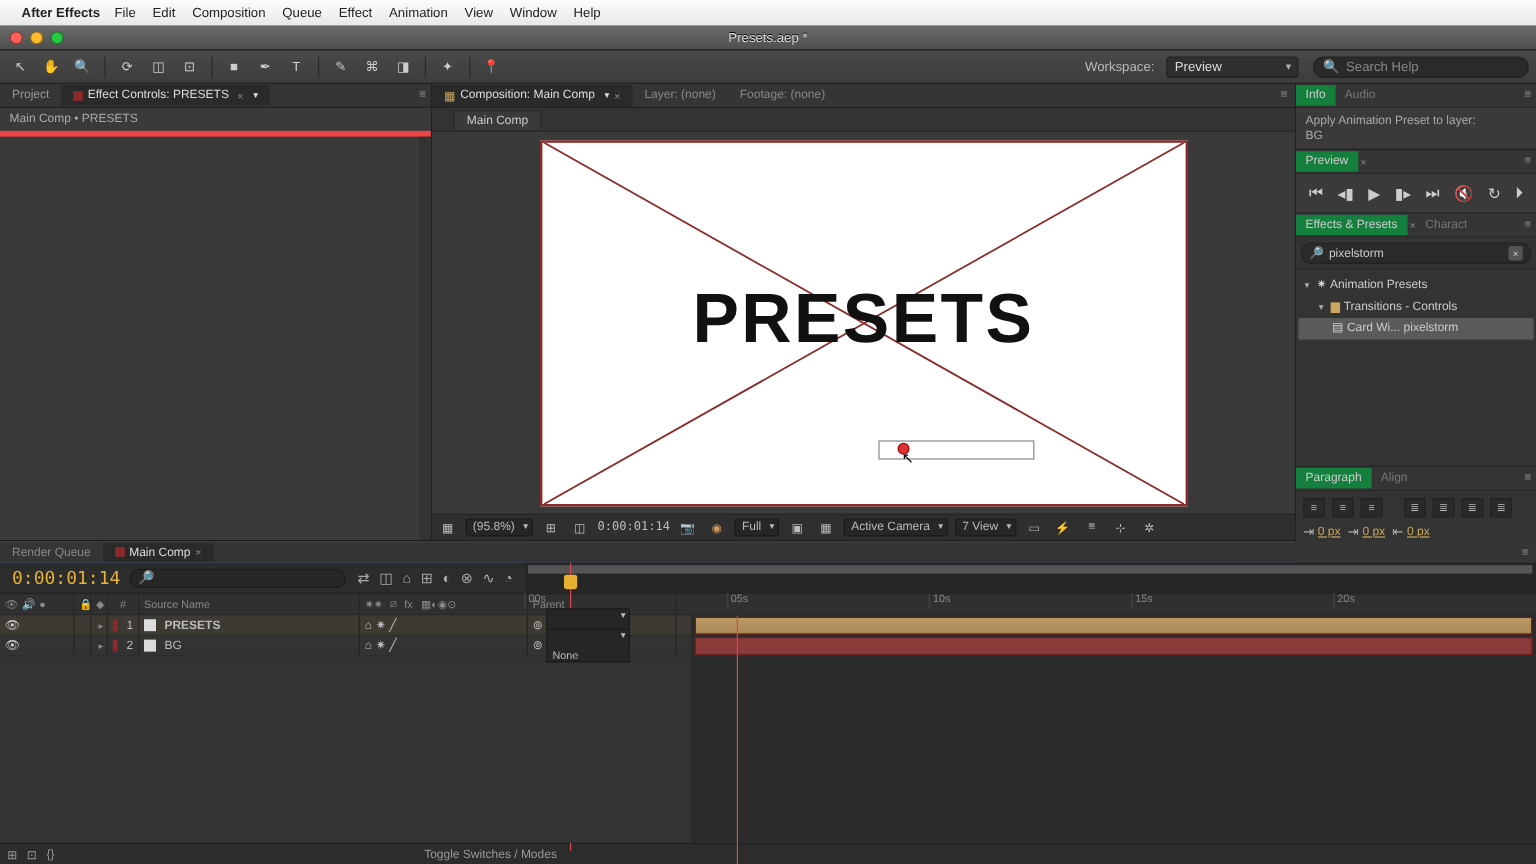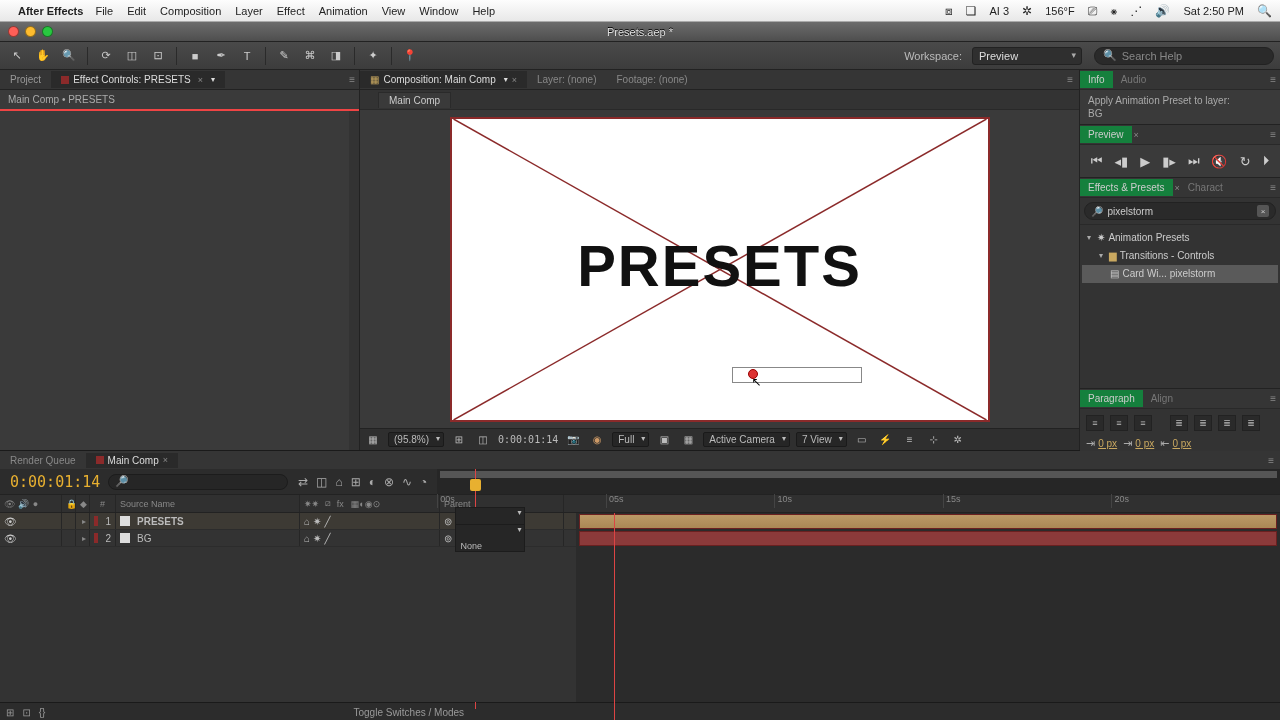--- a/index.html
+++ b/index.html
@@ -25,21 +25,21 @@
 .ws-dd:after{content:"▾";position:absolute;right:5px;top:2px;font-size:9px;color:#aaa}
 .search-help{background:#2a2a2a;border:1px solid #222;border-radius:10px;height:18px;display:flex;align-items:center;padding:0 8px;width:180px;color:#888;margin-left:8px}
 .search-help .mag{margin-right:5px;font-size:11px}
 .main-area{height:380px;display:flex;background:#3a3a3a}
 .left-panel{width:360px;border-right:1px solid #222;display:flex;flex-direction:column;background:#3a3a3a}
 .panel-tabs{height:20px;background:#353535;display:flex;align-items:center;border-bottom:1px solid #222;font-size:10px}
 .ptab{padding:3px 10px;color:#999;cursor:pointer;display:flex;align-items:center;gap:4px}
 .ptab.active{background:#2a2a2a;color:#ddd}
 .ptab .x{font-size:9px;margin-left:3px;color:#888}
 .panel-tabs .menuicon{margin-left:auto;margin-right:4px;color:#888;font-size:10px}
-.crumb{padding:4px 8px;font-size:10px;color:#aaa;border-bottom:2px solid #ef4444}
+.crumb{padding:4px 8px;font-size:10px;color:#aaa;border-bottom:5px solid #ef4444}
 .left-body{flex:1;background:#3a3a3a;position:relative}
 .left-body .scrollbar{position:absolute;right:0;top:0;width:10px;height:100%;background:#333}
 .center-panel{flex:1;display:flex;flex-direction:column;border-right:1px solid #222}
 .center-tabs{height:20px;background:#353535;display:flex;align-items:center;font-size:10px;border-bottom:1px solid #222}
 .center-tabs .ctab{padding:3px 10px;color:#888}
 .center-tabs .ctab.active{background:#2a2a2a;color:#ddd;display:flex;align-items:center;gap:4px}
 .center-tabs .ctab .x{font-size:9px;color:#888}
 .comp-tab-row{height:20px;background:#333;display:flex;align-items:center;padding-left:18px;border-bottom:1px solid #292929}
 .comp-tab-row .comptab{background:#3a3a3a;padding:2px 10px;font-size:10px;color:#ccc;border:1px solid #2a2a2a;border-bottom:none}
 .viewer{flex:1;background:#3a3a3a;display:flex;align-items:center;justify-content:center;position:relative}
@@ -129,40 +129,27 @@
 </style>
 </head>
 <body>
 
 <div class="menubar">
   <span class="apple"></span>
   <span class="app">After Effects</span>
   <span class="mitem">File</span>
   <span class="mitem">Edit</span>
   <span class="mitem">Composition</span>
-  <span class="mitem">Layer</span>
+  <span class="mitem">Queue</span>
   <span class="mitem">Effect</span>
   <span class="mitem">Animation</span>
   <span class="mitem">View</span>
   <span class="mitem">Window</span>
   <span class="mitem">Help</span>
   <span class="spacer"></span>
-  <span class="right">
-    <span class="glyph">⧈</span>
-    <span class="glyph">❏</span>
-    <span>AI 3</span>
-    <span class="glyph">✲</span>
-    <span>156°F</span>
-    <span class="glyph">⎚</span>
-    <span class="glyph">⁕</span>
-    <span class="glyph">⋰</span>
-    <span class="glyph">🔊</span>
-    <span>Sat 2:50 PM</span>
-    <span class="glyph">🔍</span>
-  </span>
 </div>
 
 <div class="window-title">
   <div class="traffic">
     <span class="tr-close"></span>
     <span class="tr-min"></span>
     <span class="tr-max"></span>
   </div>
   <span class="title">Presets.aep *</span>
 </div>

